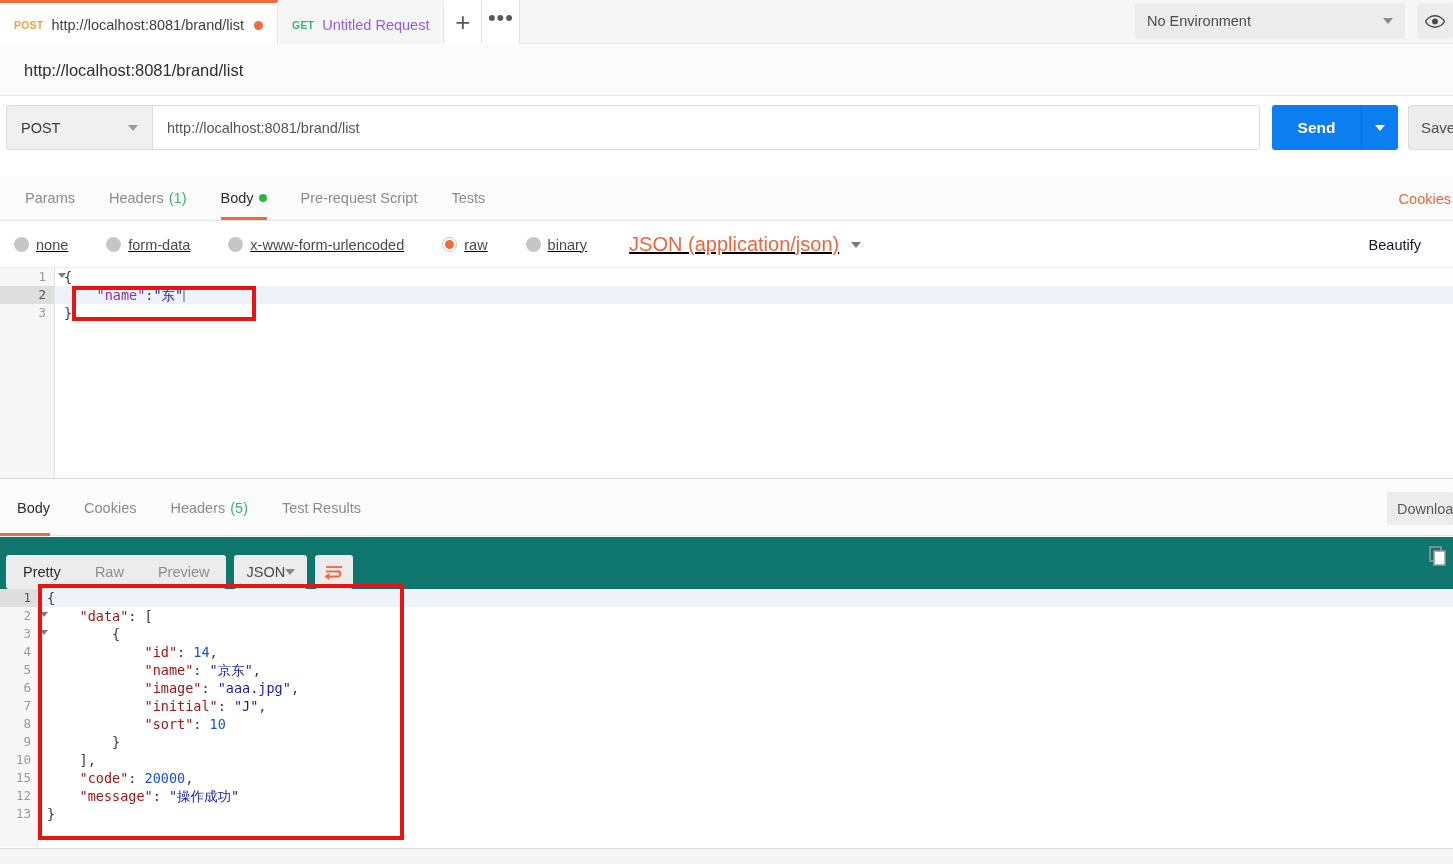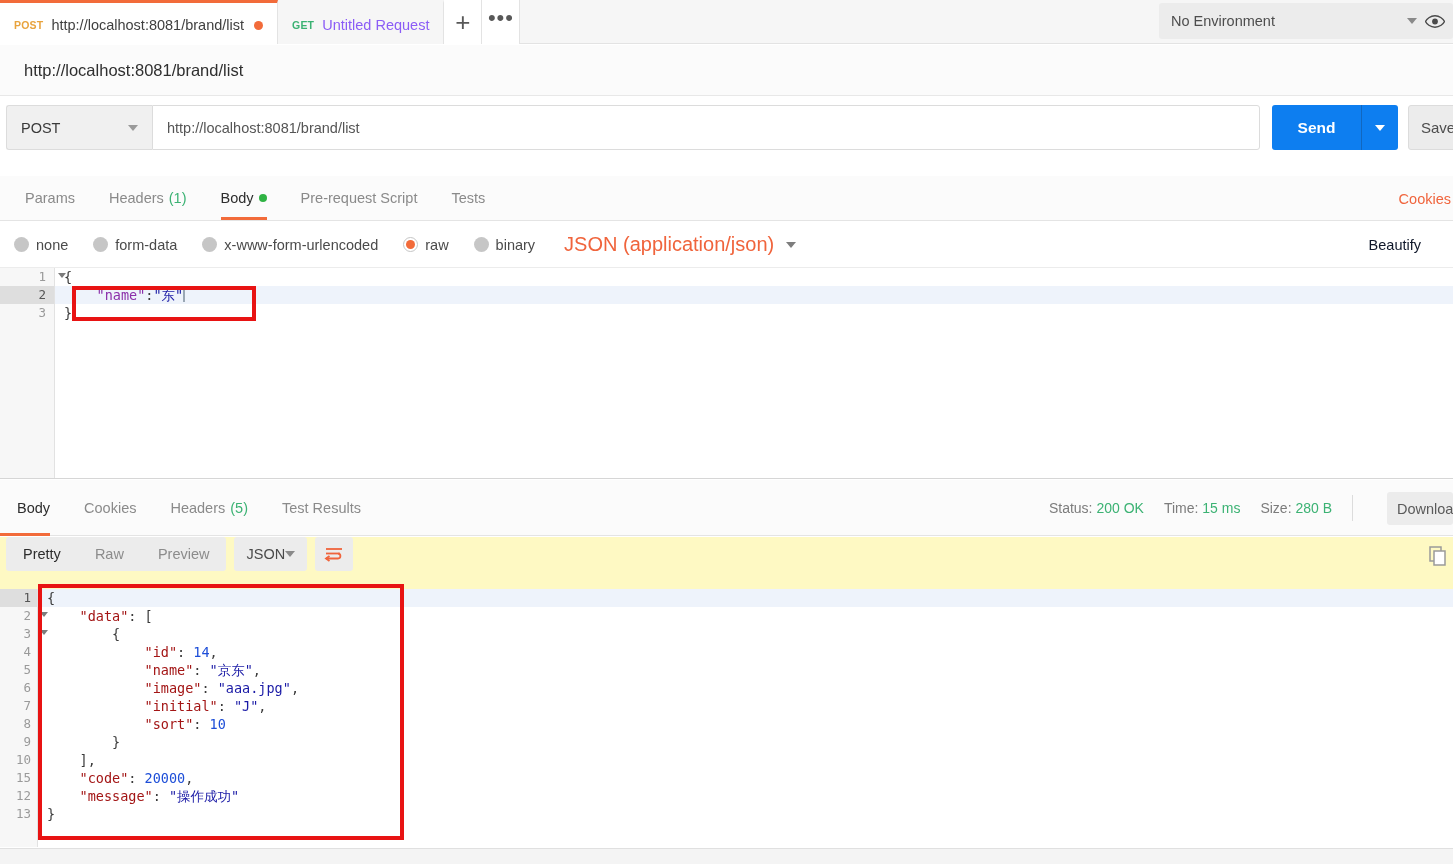--- a/index.html
+++ b/index.html
@@ -38,21 +38,21 @@
   .tabbtn {
     width:38px; height:44px; display:flex; align-items:center; justify-content:center;
     background:#fff; border-right:1px solid #e3e3e3; color:#585858; cursor:pointer;
   }
   .tabbtn.plus { font-size:26px; font-weight:300; line-height:1; }
   .tabbtn.more { font-size:22px; letter-spacing:1px; padding-bottom:9px; }
   .tabstrip-filler { flex:1; background:#f6f6f6; border-bottom:0; }
 
   
   .envwrap {
-    position:absolute; right:24px; top:3px;
+    position:absolute; right:48px; top:3px;
     display:flex; align-items:flex-start;
   }
   .envsel {
     width:270px; height:36px; background:#ececec; border-radius:3px;
     display:flex; align-items:center; justify-content:space-between;
     padding:0 12px; cursor:pointer;
   }
   .envsel .etext { font-size:14.5px; color:#4d4d4d; }
   .caret { width:0;height:0;border-left:5px solid transparent;border-right:5px solid transparent;border-top:6px solid #8a8a8a; }
   .eye-btn {
@@ -120,21 +120,21 @@
   .rtab .cnt { color:#3bb273; font-size:14.5px; }
   .rtab .greendot { width:8px;height:8px;border-radius:50%;background:#2fb344; }
   .cookies-link {
     position:absolute; right:2px; top:0; height:45px; display:flex; align-items:center;
     font-size:14.5px; color:#f0643c; cursor:pointer; white-space:nowrap;
   }
 
   
   .bodytype {
     position:absolute; left:0; top:222px; width:1423px; height:45px;
-    background:#fff; display:flex; align-items:center; padding-left:14px; gap:3px;
+    background:#fff; display:flex; align-items:center; padding-left:14px; gap:16px;text-decoration:underline;
   }
   .radio-opt { display:flex; align-items:center; gap:7px; margin-right:22px; cursor:pointer; }
   .radio {
     width:15px; height:15px; border-radius:50%; background:#c6c6c6;
     display:flex; align-items:center; justify-content:center;
   }
   .radio.sel { background:#fff; border:1px solid #c6c6c6; }
   .radio.sel::after { content:""; width:9px;height:9px;border-radius:50%; background:#f26b3a; }
   .radio-opt .rlabel { font-size:14.5px; color:#4b4b4b; }
   .jsonsel { display:flex; align-items:center; gap:12px; cursor:pointer; margin-left:4px; }
@@ -205,22 +205,22 @@
   .stat .sval { color:#3bb273; }
   .stat-sep { width:1px; height:26px; background:#dcdcdc; }
   .downloadbtn {
     position:absolute; right:0px; top:12px; width:66px; height:33px;
     background:#ececec; border-radius:3px; display:flex; align-items:center;
     padding-left:10px; font-size:14.5px; color:#5a5a5a; cursor:pointer; overflow:hidden;
   }
 
   
   .respview {
-    position:absolute; left:0; top:537px; width:1453px; height:52px; background:#fef9c3;
-    display:flex; align-items:flex-start; padding-left:6px; gap:8px;
+    position:absolute; left:0; top:537px; width:1453px; height:52px; background:#0f766e;
+    display:flex; align-items:flex-end; padding-left:6px; gap:8px;
   }
   .segmented {
     display:flex; align-items:center; background:#ececec; border-radius:3px; height:34px;
   }
   .segmented .seg {
     padding:0 17px; height:34px; line-height:34px; font-size:14.5px; color:#8c8c8c; cursor:pointer;
   }
   .segmented .seg.active { color:#2d2d2d; }
   .fmtsel {
     display:flex; align-items:center; gap:0; background:#ececec; border-radius:3px;
@@ -401,35 +401,20 @@
       <div class="rsTab">
         <span>Cookies</span>
       </div>
       <div class="rsTab">
         <span>Headers</span>
         <span class="cnt">(5)</span>
       </div>
       <div class="rsTab">
         <span>Test Results</span>
       </div>
-    </div>
-    <div class="respstats">
-      <div class="stat">
-        <span class="slab">Status:</span>
-        <span class="sval">200 OK</span>
-      </div>
-      <div class="stat">
-        <span class="slab">Time:</span>
-        <span class="sval">15 ms</span>
-      </div>
-      <div class="stat">
-        <span class="slab">Size:</span>
-        <span class="sval">280 B</span>
-      </div>
-      <div class="stat-sep"></div>
     </div>
     <div class="downloadbtn">
       <span>Download</span>
     </div>
   </div>
 
   <div class="respview">
     <div class="segmented">
       <div class="seg active">Pretty</div>
       <div class="seg">Raw</div>

